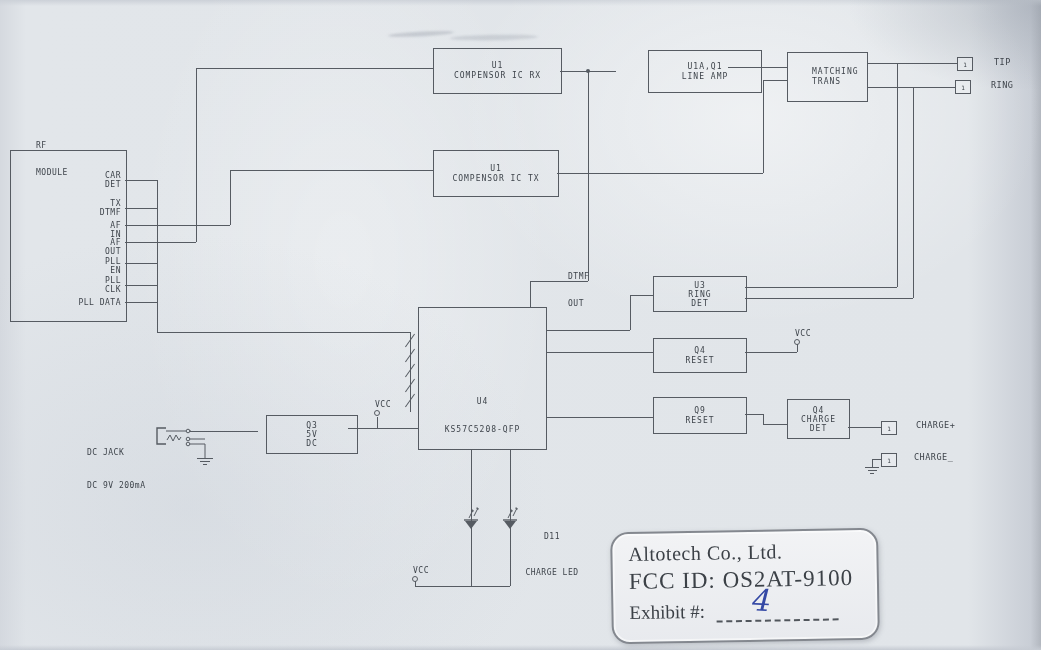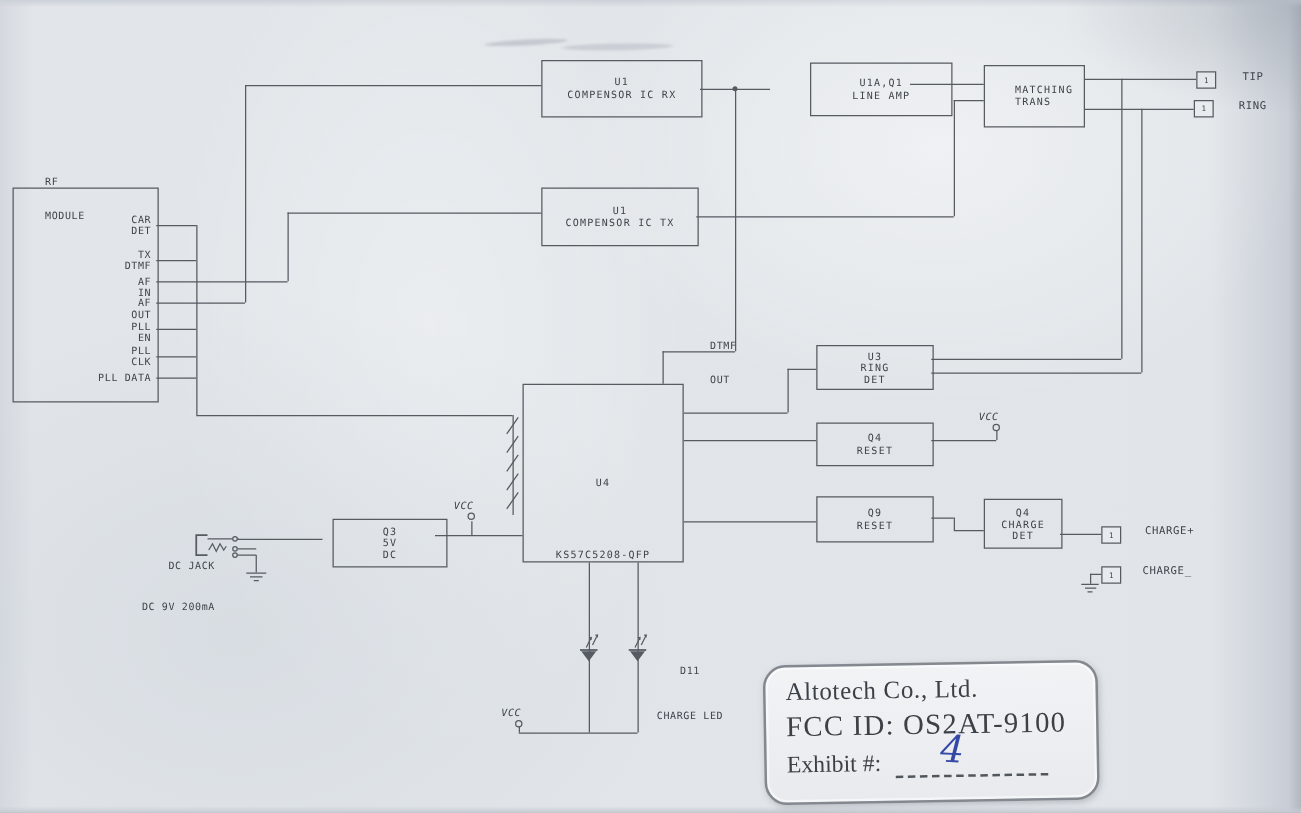--- a/index.html
+++ b/index.html
@@ -33,21 +33,21 @@
   }
   .lbl{position:absolute;font-size:8px;line-height:9px;letter-spacing:.5px;color:var(--ink);white-space:pre;}
   .pins{position:absolute;left:60px;top:150px;width:61px;height:170px;}
   .pin{position:absolute;right:0;text-align:right;font-size:8px;line-height:9px;letter-spacing:.5px;}
   .conn{
     position:absolute;width:14px;height:12px;border:1px solid var(--wire);
     display:flex;align-items:center;justify-content:center;
     font-size:6px;color:var(--ink);background:rgba(240,242,245,.4);
   }
   .vcc-c{position:absolute;width:4px;height:4px;border:1px solid var(--wire);border-radius:50%;}
-  .vcc-l{position:absolute;width:28px;text-align:left;font-size:8px;letter-spacing:.5px;color:var(--ink);font-style:italic;}
+  .vcc-l{position:absolute;width:28px;text-align:right;font-size:8px;letter-spacing:.5px;color:var(--ink);}
   .gnd b{position:absolute;border-top:1.5px solid var(--wire);height:0;display:block;}
   .dot{position:absolute;width:4px;height:4px;background:var(--wire);border-radius:50%;}
   .hatch{position:absolute;width:16px;border-top:1.2px solid var(--wire);transform:rotate(-55deg);}
   .smudge{position:absolute;background:rgba(125,133,146,.30);filter:blur(1.6px);border-radius:50%;}
   .stamp{
     position:absolute;left:611px;top:530px;width:268px;height:112px;
     border:2px solid #84888f;border-radius:18px;
     background:linear-gradient(180deg,#f2f3f5,#e8eaee);
     box-shadow:inset 0 0 0 2px rgba(255,255,255,.55), 1px 2px 5px rgba(110,116,126,.35);
     transform:rotate(-1deg);
@@ -209,21 +209,21 @@
   </div>
   <div class="box" style="left:653px;top:397px;width:92px;height:35px">
     <div>Q9</div>
     <div>RESET</div>
   </div>
   <div class="box" style="left:787px;top:399px;width:61px;height:38px;line-height:9px">
     <div>Q4</div>
     <div>CHARGE</div>
     <div>DET</div>
   </div>
-  <div class="box" style="left:418px;top:307px;width:129px;height:143px;justify-content:space-between;padding-top:74px;box-sizing:border-box;gap:18px">
+  <div class="box" style="left:418px;top:307px;width:129px;height:143px;justify-content:center;padding-top:74px;box-sizing:border-box;gap:18px">
     <div>U4</div>
     <div>KS57C5208-QFP</div>
   </div>
   <div class="box" style="left:266px;top:415px;width:90px;height:37px;line-height:9px">
     <div>Q3</div>
     <div>5V</div>
     <div>DC</div>
   </div>
 
   <div class="conn" style="left:957px;top:57px">
@@ -263,21 +263,21 @@
 
   <svg style="left:153px;top:423px" width="70" height="52" viewBox="0 0 70 52">
     <path d="M13,5 H4 V21 H13" fill="none" stroke="#565b62" stroke-width="1.4"></path>
     <path d="M14,17 l3,-5 l3,6 l3,-6 l3,5 l2,-3" fill="none" stroke="#565b62" stroke-width="1"></path>
     <path d="M13,8 H33 M37,8 H38" fill="none" stroke="#565b62" stroke-width="1"></path>
     <path d="M37,16 H52 M37,21 H52 M52,21 V35" fill="none" stroke="#565b62" stroke-width="1"></path>
     <circle cx="35" cy="8" r="1.8" fill="none" stroke="#565b62" stroke-width="1"></circle>
     <circle cx="35" cy="16" r="1.8" fill="none" stroke="#565b62" stroke-width="1"></circle>
     <circle cx="35" cy="21" r="1.8" fill="none" stroke="#565b62" stroke-width="1"></circle>
   </svg>
-  <div class="lbl" style="left:108px;top:425px;width:64px;text-align:right;line-height:11px">
+  <div class="lbl" style="left:87px;top:425px;width:64px;text-align:left;line-height:11px">
     <div>DC JACK</div>
     <div>DC 9V 200mA</div>
   </div>
 
   <svg style="left:461px;top:504px" width="20" height="30" viewBox="0 0 20 30">
     <path d="M8,14 L12,6 M10.2,6.2 L12,6 L11.8,8" fill="none" stroke="#565b62" stroke-width="1"></path>
     <path d="M13,12 L17,4 M15.2,4.2 L17,4 L16.8,6" fill="none" stroke="#565b62" stroke-width="1"></path>
     <path d="M3,16 H17" stroke="#565b62" stroke-width="1.4"></path>
     <polygon points="4,17 16,17 10,25" fill="#565b62"></polygon>
   </svg>

